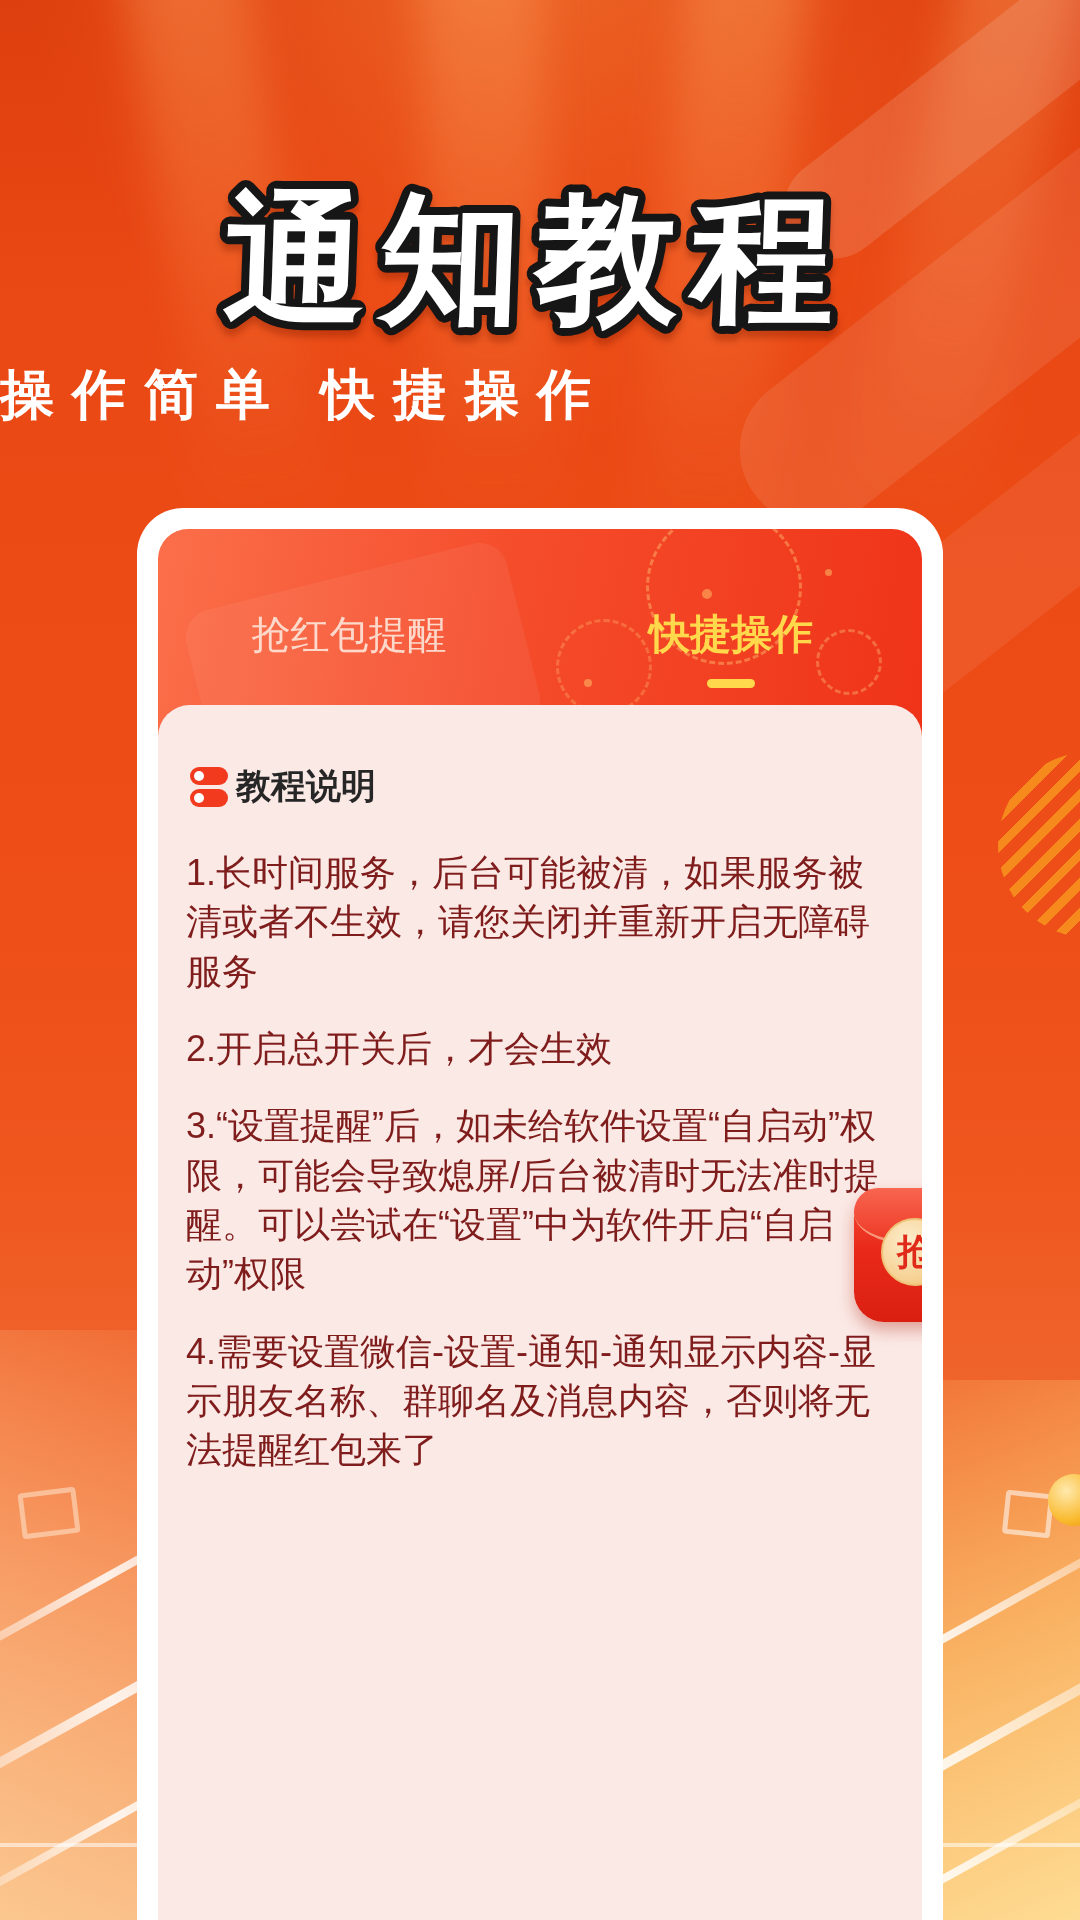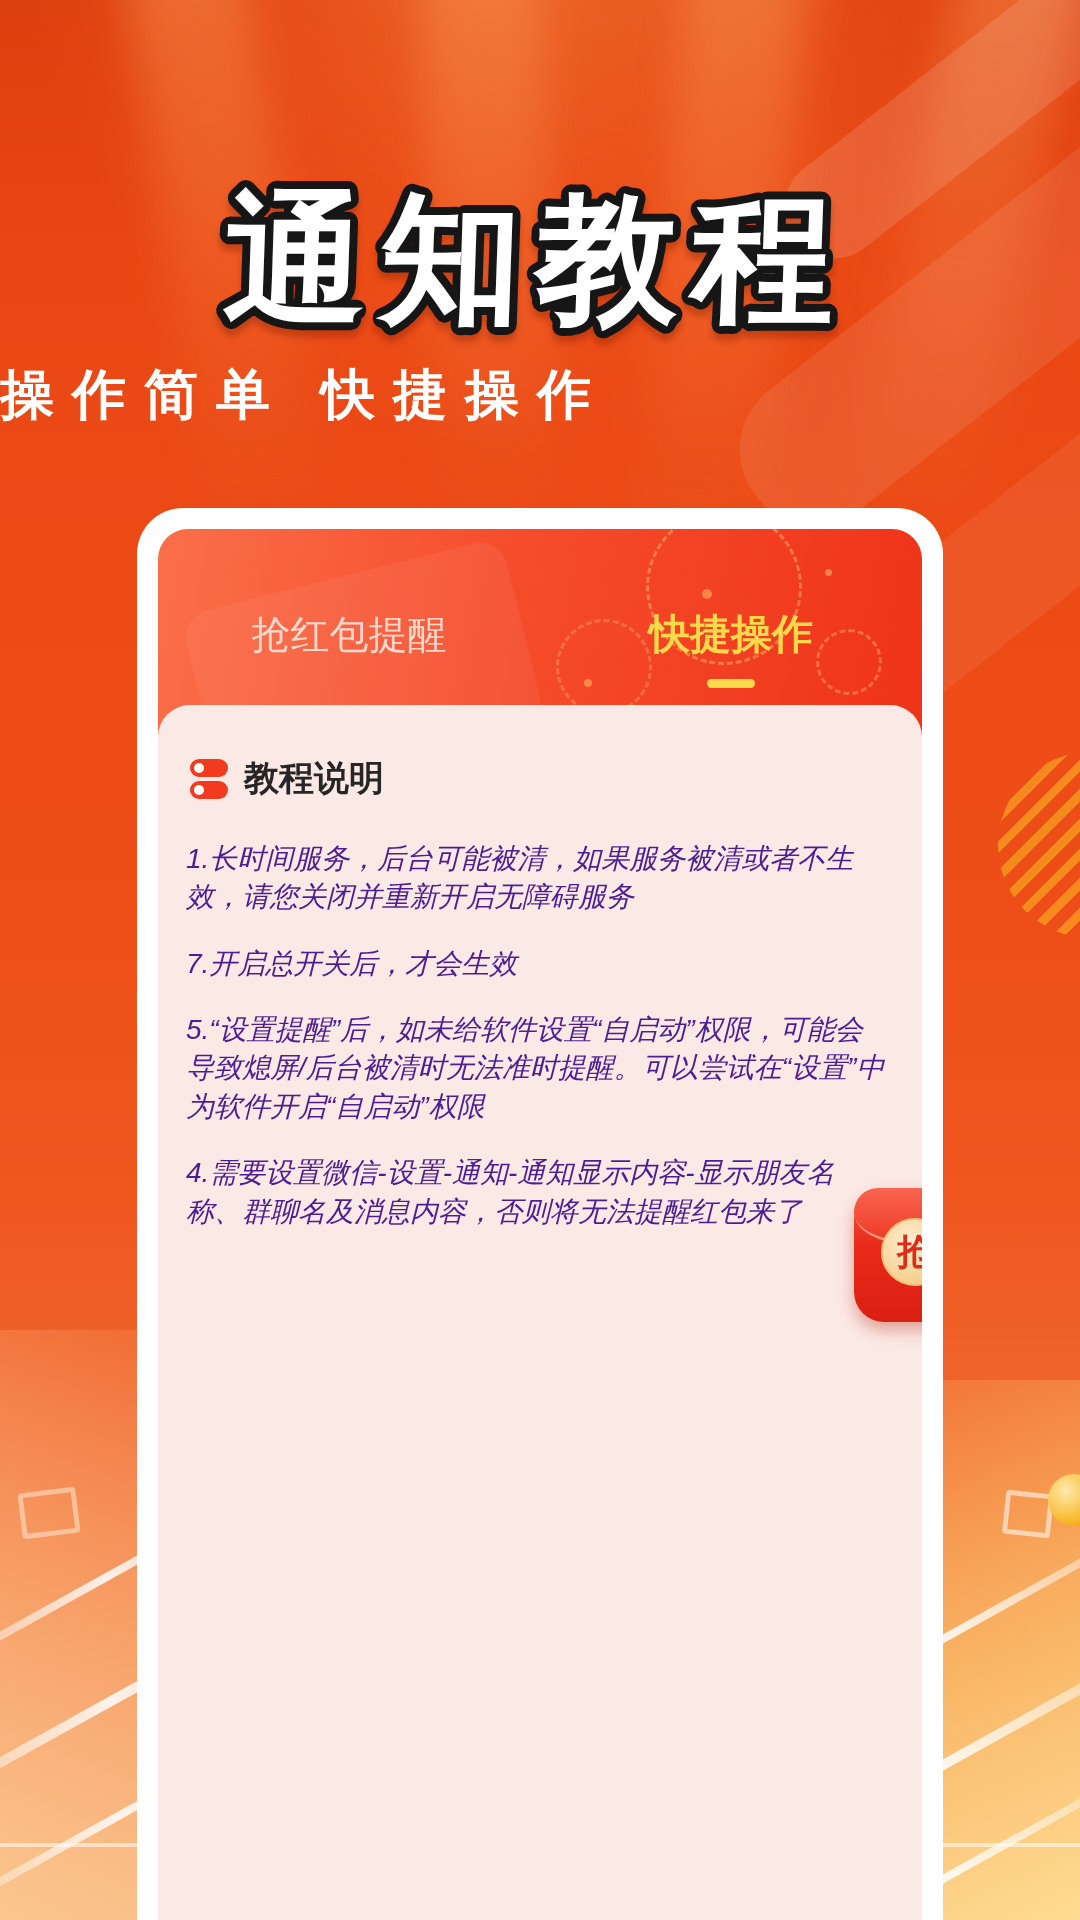--- a/index.html
+++ b/index.html
@@ -64,26 +64,26 @@
     background:rgba(255,255,255,.06);transform:rotate(-14deg);}
   .tabs{position:absolute;left:0;right:0;top:0;height:175px;padding-top:36px;box-sizing:border-box;display:flex;}
   .tab{position:relative;flex:1;display:flex;align-items:center;justify-content:center;height:100%;cursor:pointer;}
   .tab-label-inactive{font-size:39px;color:#fdd9cc;}
   .tab-label-active{font-size:41px;font-weight:bold;color:#ffd94b;}
   .tab-underline{position:absolute;left:50%;top:114px;transform:translateX(-50%);
     width:48px;height:9px;border-radius:5px;background:#ffd94b;}
   
   .panel{position:absolute;left:21px;right:21px;top:197px;bottom:0;background:#fbe9e5;
     border-radius:32px 32px 0 0;overflow:hidden;z-index:2;padding:42px 32px 0 28px;box-sizing:border-box;}
-  .section-row{display:flex;align-items:center;gap:16px;margin:8px 0 38px 4px;}
+  .section-row{display:flex;align-items:center;gap:8px;margin:16px 0 38px 4px;}
   .toggle-icon{width:38px;height:40px;display:flex;flex-direction:column;justify-content:space-between;}
   .pill{position:relative;width:38px;height:18px;border-radius:9px;background:#f23a1e;}
   .pill .knob{position:absolute;left:4px;top:4px;width:10px;height:10px;border-radius:50%;background:#ffffff;}
   .section-title{font-size:35px;font-weight:bold;color:#262626;}
-  .instr{margin:0 0 28px 0;font-size:28px;line-height:1.37;color:#4c1d95;font-style:italic;}
+  .instr{margin:0 0 28px 0;font-size:36px;line-height:1.37;color:#7f1d1d;}
   
   .envelope{position:absolute;top:483px;right:-66px;width:134px;height:134px;border-radius:30px;cursor:pointer;
     background:linear-gradient(180deg,#f6523d 0%,#e92a1b 45%,#da1f10 100%);
     box-shadow:0 8px 16px rgba(170,25,5,.35);}
   .envelope .flap{position:absolute;left:0;top:0;width:134px;height:56px;
     border-radius:30px 30px 50% 50% / 30px 30px 70% 70%;
     background:linear-gradient(180deg,#f86550,#ee3a26);
     border-bottom:3px solid rgba(255,225,190,.55);box-sizing:border-box;}
   .envelope .badge{position:absolute;left:27px;top:30px;width:64px;height:64px;border-radius:50%;
     display:flex;align-items:center;justify-content:center;
@@ -154,22 +154,22 @@
               <span class="knob"></span>
             </span>
           <span class="pill">
               <span class="knob"></span>
             </span>
         </span>
         <span class="section-title">教程说明</span>
       </div>
 
       <p class="instr">1.长时间服务，后台可能被清，如果服务被清或者不生效，请您关闭并重新开启无障碍服务</p>
-      <p class="instr">7.开启总开关后，才会生效</p>
-      <p class="instr">5.“设置提醒”后，如未给软件设置“自启动”权限，可能会导致熄屏/后台被清时无法准时提醒。可以尝试在“设置”中为软件开启“自启动”权限</p>
+      <p class="instr">2.开启总开关后，才会生效</p>
+      <p class="instr">3.“设置提醒”后，如未给软件设置“自启动”权限，可能会导致熄屏/后台被清时无法准时提醒。可以尝试在“设置”中为软件开启“自启动”权限</p>
       <p class="instr">4.需要设置微信-设置-通知-通知显示内容-显示朋友名称、群聊名及消息内容，否则将无法提醒红包来了</p>
 
       <div class="envelope">
         <div class="flap"></div>
         <div class="badge">抢</div>
       </div>
 
     </div>
   </div>
 </div>

